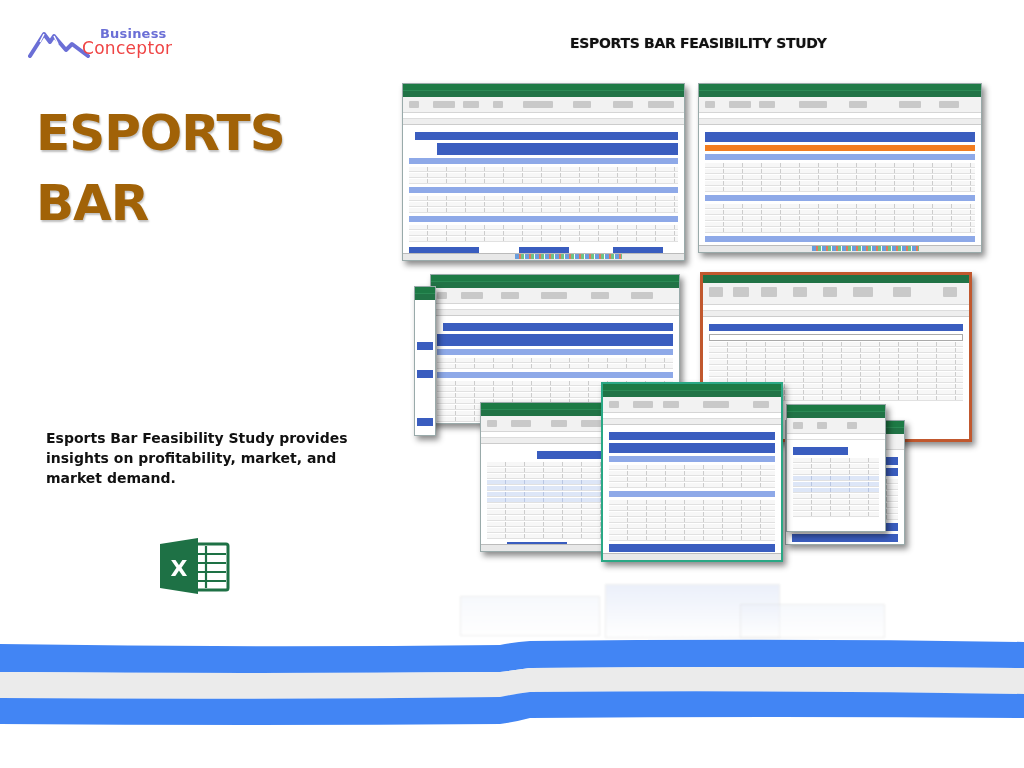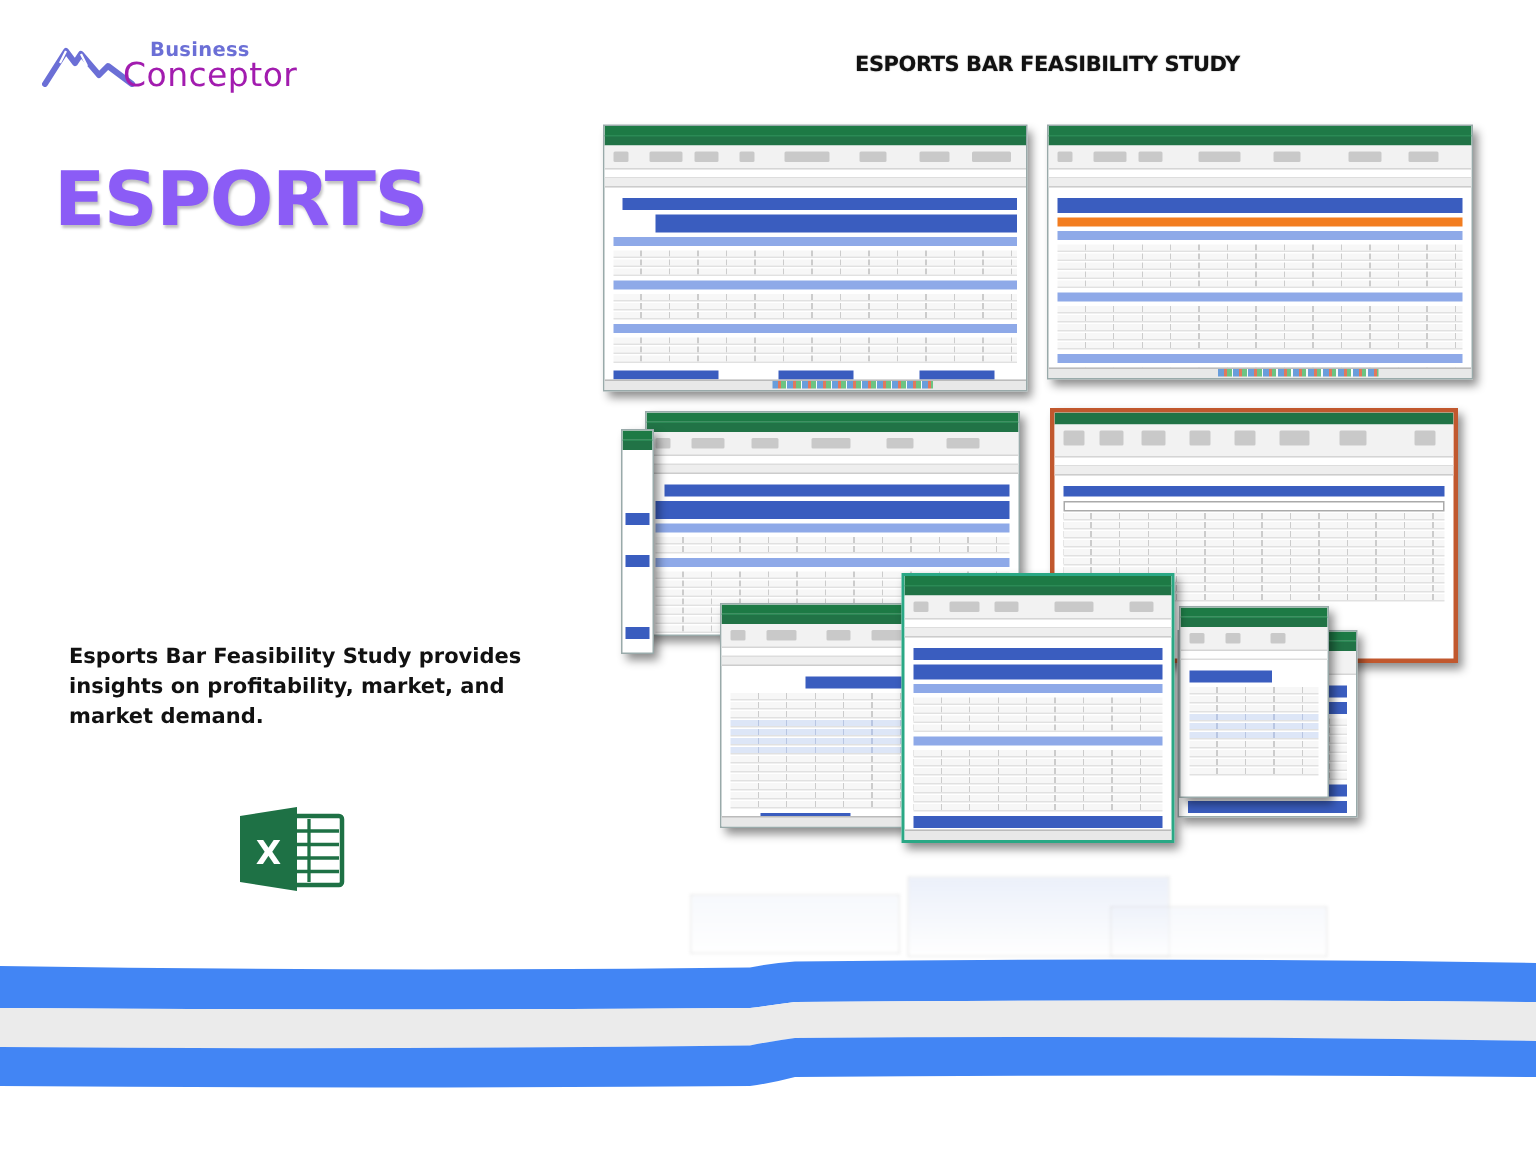--- a/index.html
+++ b/index.html
@@ -3,26 +3,26 @@
 <meta charset="utf-8">
 <style>
   * { box-sizing: border-box; margin: 0; padding: 0; }
   html, body { width: 1024px; height: 768px; overflow: hidden; background: #ffffff; }
   body { position: relative; font-family: "Liberation Sans", sans-serif; }
 
   
   .logo { position: absolute; left: 28px; top: 26px; width: 160px; height: 36px; }
   .logo svg { position: absolute; left: 0; top: 2px; }
   .logo .l1 { position: absolute; left: 72px; top: 0px; font-family: "DejaVu Sans", sans-serif; font-weight: bold; font-size: 13px; color: #6b6fd6; letter-spacing: 0.2px; }
-  .logo .l2 { position: absolute; left: 54px; top: 12px; font-family: "DejaVu Sans", sans-serif; font-size: 22px; color: #a21caf; letter-spacing: 0.3px; }
+  .logo .l2 { position: absolute; left: 54px; top: 12px; font-family: "DejaVu Sans", sans-serif; font-size: 17px; color: #ef4444; letter-spacing: 0.3px; }
 
   .top-title { position: absolute; left: 570px; top: 35px; font-family: "DejaVu Sans", sans-serif; font-weight: bold; font-size: 14px; color: #111; letter-spacing: -0.3px; text-shadow: 0 0 1px rgba(0,0,0,.4); }
 
   .hero { position: absolute; left: 36px; top: 98px; font-family: "DejaVu Sans", sans-serif; font-weight: bold; font-size: 50px; line-height: 70px; letter-spacing: -1px; }
-  .hero .blue { color: #8b5cf6; text-shadow: 1px 2px 2px rgba(0,0,0,.25); }
+  .hero .blue { color: #a16207; text-shadow: 1px 2px 2px rgba(0,0,0,.25); }
   .hero .black { color: #0a0a0a; text-shadow: 1px 2px 2px rgba(0,0,0,.25); }
 
   .desc { position: absolute; left: 46px; top: 428px; width: 310px; font-family: "DejaVu Sans", sans-serif; font-weight: bold; font-size: 14px; line-height: 20px; color: #111; }
 
   .excel-icon { position: absolute; left: 160px; top: 538px; width: 70px; height: 56px; }
 
   
   .win { position: absolute; background: #fff; border: 1px solid #9aa; box-shadow: 3px 4px 6px rgba(0,0,0,.45); overflow: hidden; filter: blur(0.4px); }
   .win .tb { height: 6px; background: #1d7a45; }
   .win .tb2 { height: 7px; background: #217346; border-top: 1px solid #2b8a55; }
@@ -53,20 +53,21 @@
     <path d="M16 6 L12 14 M26 8 L30 16" stroke="#ffffff" stroke-width="1.5"></path>
   </svg>
   <span class="l1">Business</span>
   <span class="l2">Conceptor</span>
 </div>
 
 <div class="top-title">ESPORTS BAR FEASIBILITY STUDY</div>
 
 <div class="hero">
   <div class="blue">ESPORTS</div>
+  <div class="blue">BAR</div>
 </div>
 
 <div class="desc">Esports Bar Feasibility Study provides insights on profitability, market, and market demand.</div>
 
 <div class="excel-icon">
   <svg width="70" height="56" viewBox="0 0 70 56">
     <rect x="28" y="6" width="40" height="46" rx="2" fill="#ffffff" stroke="#1e7145" stroke-width="3"></rect>
     <g stroke="#1e7145" stroke-width="2.2">
       <line x1="28" y1="16" x2="66" y2="16"></line>
       <line x1="28" y1="25" x2="66" y2="25"></line>

